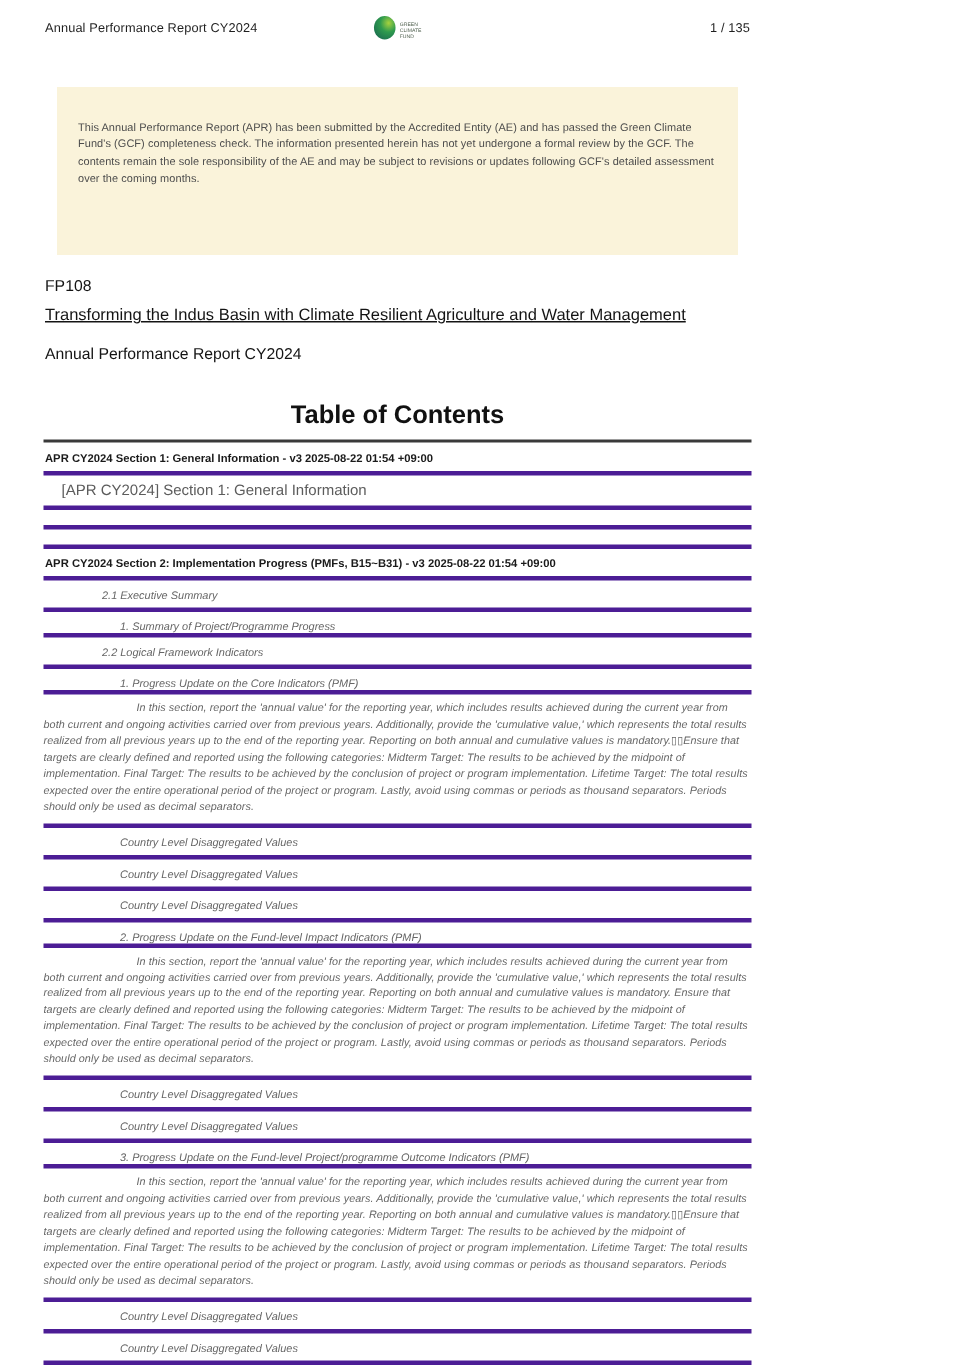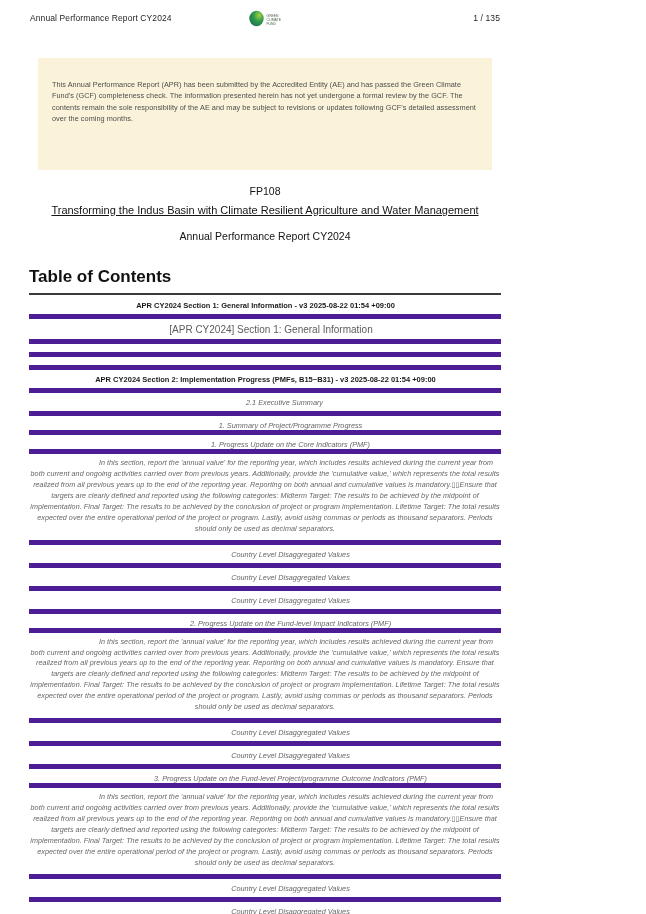--- a/index.html
+++ b/index.html
@@ -23,32 +23,32 @@
   
   .notice {
     margin: 24px 38px 0 38px; height: 112px;
     background: #faf3da; padding: 21px 14px 10px 14px;
   }
   .notice p {
     font-size: 7.3px; line-height: 1.55; color: #4c4c4c; letter-spacing: .05px;
   }
 
   
-  .title-block { margin: 15px 30px 0 30px; text-align: center; }
+  .title-block { margin: 15px 30px 0 30px; }
   .fp-code { font-size: 10.5px; color: #141414; }
   .proj-title { font-size: 11px; color: #141414; margin-top: 7px; text-decoration: underline; }
   .report-title { font-size: 10.5px; color: #141414; margin-top: 14px; }
 
   
   .toc-heading {
     margin: 25px 29px 0 29px; font-size: 17px; font-weight: bold; color: #111;
-    padding-bottom: 6px; border-bottom: 2px solid #3a3a3a;
+    padding-bottom: 6px; border-bottom: 2px solid #3a3a3a; text-align: center;
   }
   .toc { margin: 1px 29px 0 29px; }
-  .toc-row { border-bottom: 5px solid #4c1d95; text-align: center; }
+  .toc-row { border-bottom: 3px solid #4c1d95; }
   .toc-row.h   { padding: 5px 0 4px 1px; font-size: 7.5px; font-weight: bold; color: #1a1a1a; }
   .toc-row.sub { padding: 5px 0 4px 12px; font-size: 10px; color: #5c5c5c; }
   .toc-row.l2  { padding: 5px 0 4px 39px; font-size: 7.3px; color: #666; font-style: italic; }
   .toc-row.l3  { padding: 5px 0 0 51px; font-size: 7.3px; color: #666; font-style: italic; }
   .toc-row.l4  { padding: 5px 0 4px 51px; font-size: 7.3px; color: #666; font-style: italic; }
   .toc-row.blank { height: 13px; }
   .toc-row.para {
     padding: 4px 0 5px 0; font-size: 7.2px; color: #666; font-style: italic;
     line-height: 1.52; text-indent: 62px; letter-spacing: .05px;
   }
@@ -90,20 +90,21 @@
 
   <div class="toc-heading">Table of Contents</div>
   <div class="toc" id="toc-rows">
       <div class="toc-row h">APR CY2024 Section 1: General Information - v3 2025-08-22 01:54 +09:00</div>
       <div class="toc-row sub">[APR CY2024] Section 1: General Information</div>
       <div class="toc-row blank"></div>
       <div class="toc-row blank"></div>
       <div class="toc-row h">APR CY2024 Section 2: Implementation Progress (PMFs, B15~B31) - v3 2025-08-22 01:54 +09:00</div>
       <div class="toc-row l2">2.1 Executive Summary</div>
       <div class="toc-row l3">1. Summary of Project/Programme Progress</div>
+      <div class="toc-row l2">2.2 Logical Framework Indicators</div>
       <div class="toc-row l3">1. Progress Update on the Core Indicators (PMF)</div>
       <div class="toc-row para">In this section, report the 'annual value' for the reporting year, which includes results achieved during the current year from both current and ongoing activities carried over from previous years. Additionally, provide the 'cumulative value,' which represents the total results realized from all previous years up to the end of the reporting year. Reporting on both annual and cumulative values is mandatory.▯▯Ensure that targets are clearly defined and reported using the following categories: Midterm Target: The results to be achieved by the midpoint of implementation. Final Target: The results to be achieved by the conclusion of project or program implementation. Lifetime Target: The total results expected over the entire operational period of the project or program. Lastly, avoid using commas or periods as thousand separators. Periods should only be used as decimal separators.</div>
       <div class="toc-row l4">Country Level Disaggregated Values</div>
       <div class="toc-row l4">Country Level Disaggregated Values</div>
       <div class="toc-row l4">Country Level Disaggregated Values</div>
       <div class="toc-row l3">2. Progress Update on the Fund-level Impact Indicators (PMF)</div>
       <div class="toc-row para">In this section, report the 'annual value' for the reporting year, which includes results achieved during the current year from both current and ongoing activities carried over from previous years. Additionally, provide the 'cumulative value,' which represents the total results realized from all previous years up to the end of the reporting year. Reporting on both annual and cumulative values is mandatory. Ensure that targets are clearly defined and reported using the following categories: Midterm Target: The results to be achieved by the midpoint of implementation. Final Target: The results to be achieved by the conclusion of project or program implementation. Lifetime Target: The total results expected over the entire operational period of the project or program. Lastly, avoid using commas or periods as thousand separators. Periods should only be used as decimal separators.</div>
       <div class="toc-row l4">Country Level Disaggregated Values</div>
       <div class="toc-row l4">Country Level Disaggregated Values</div>
       <div class="toc-row l3">3. Progress Update on the Fund-level Project/programme Outcome Indicators (PMF)</div>

